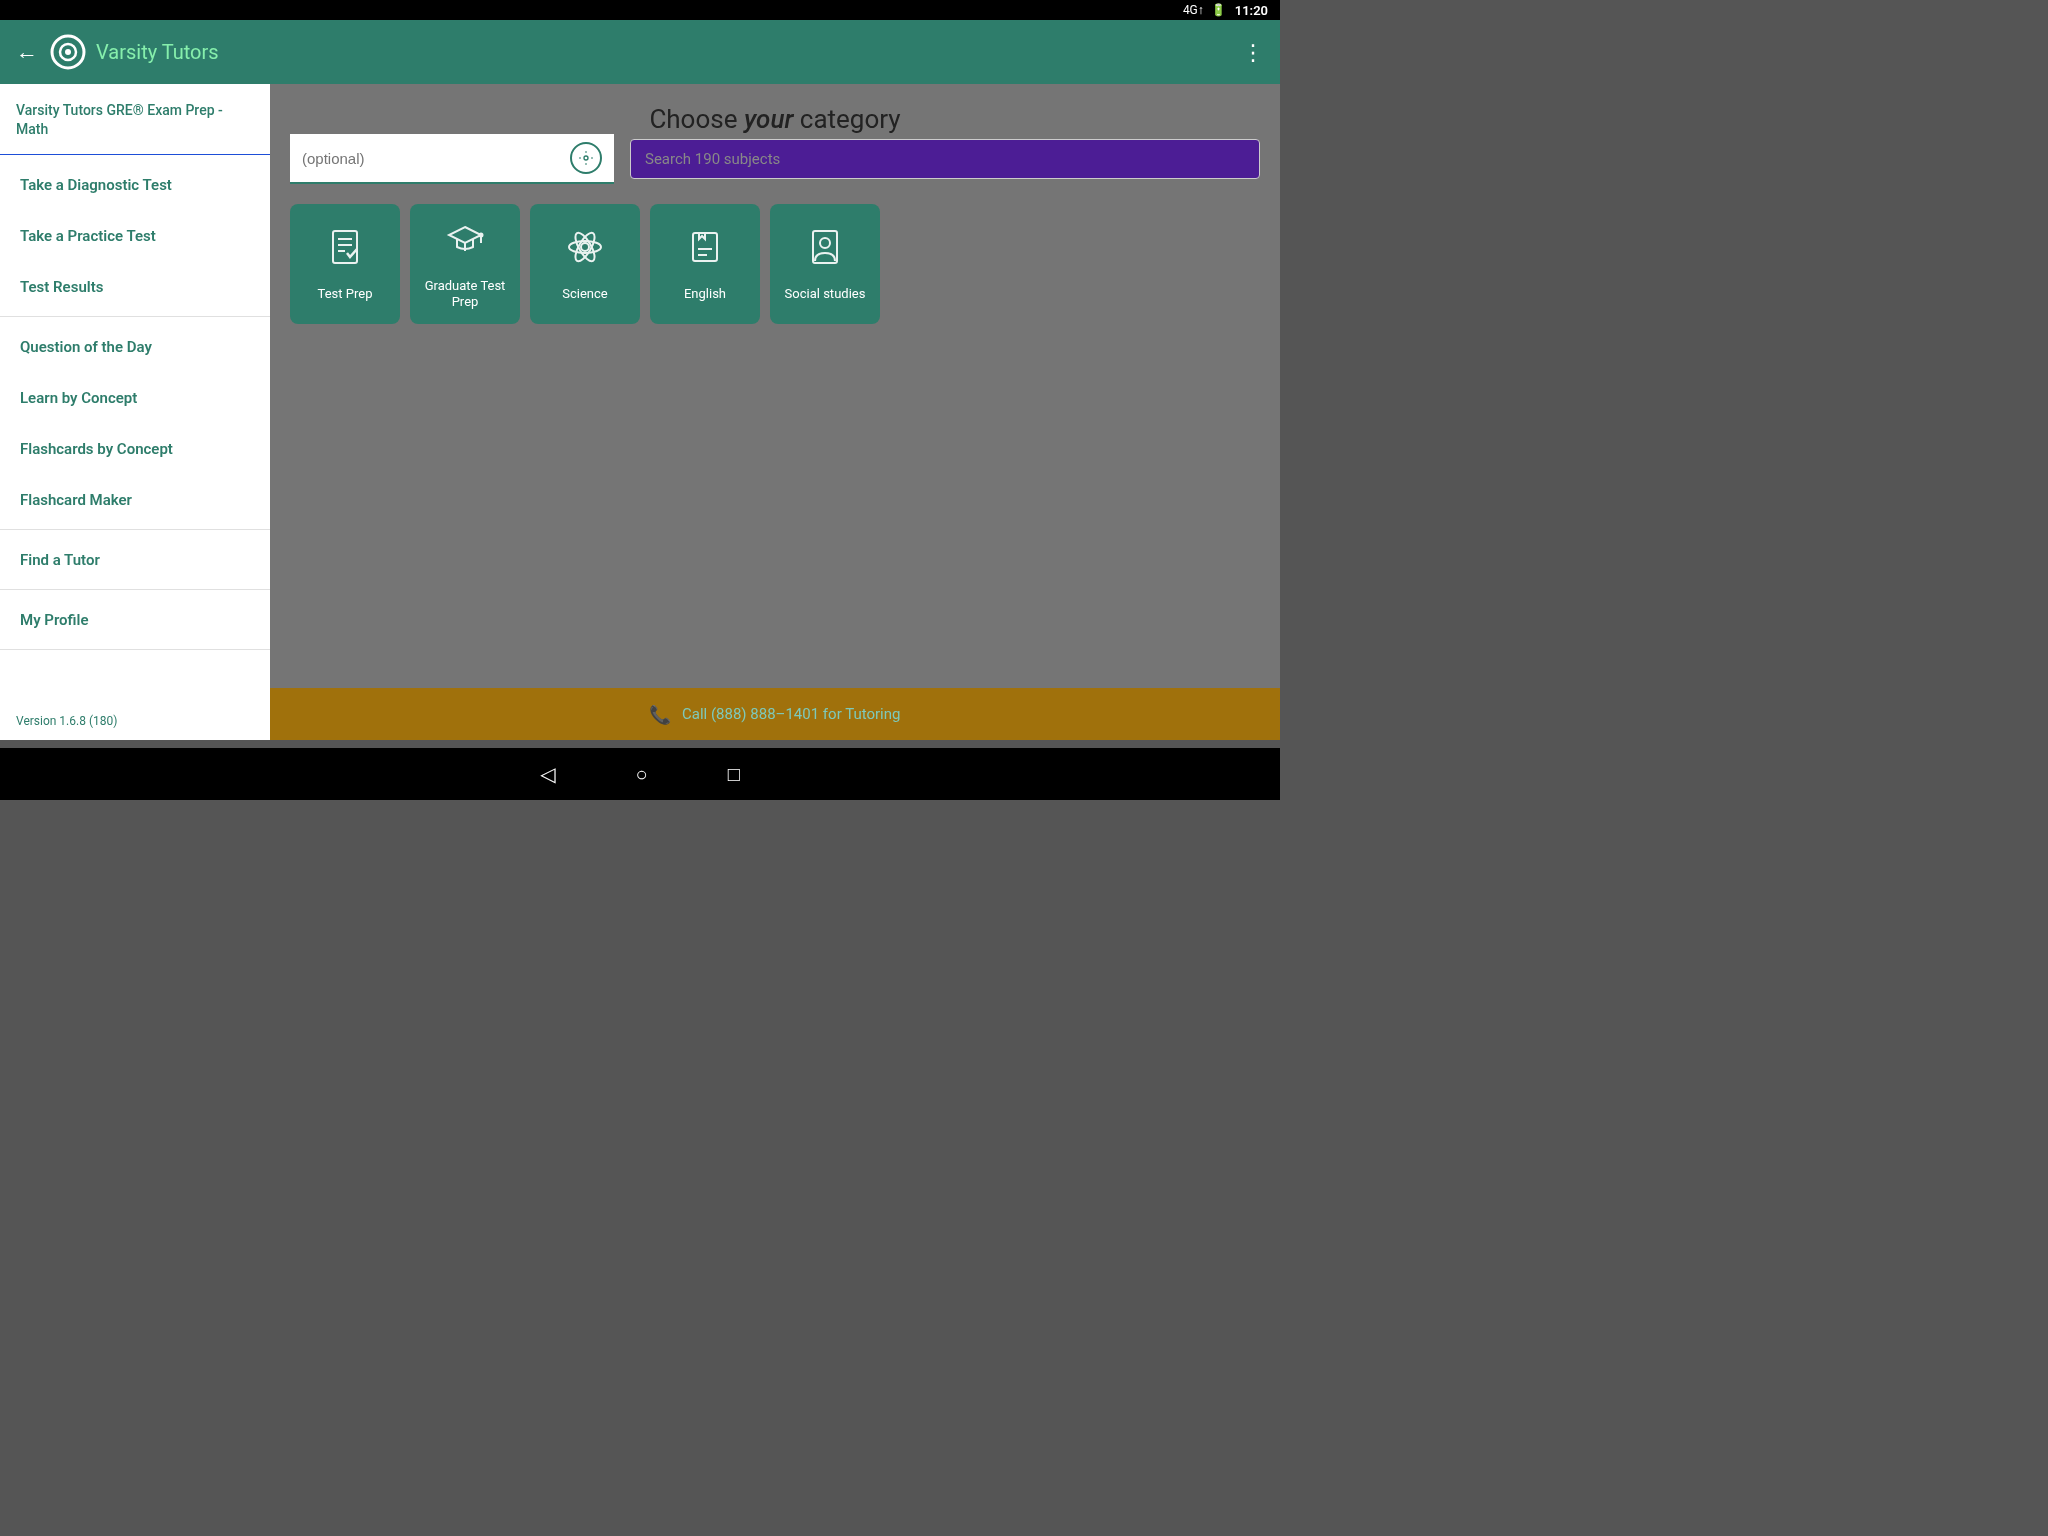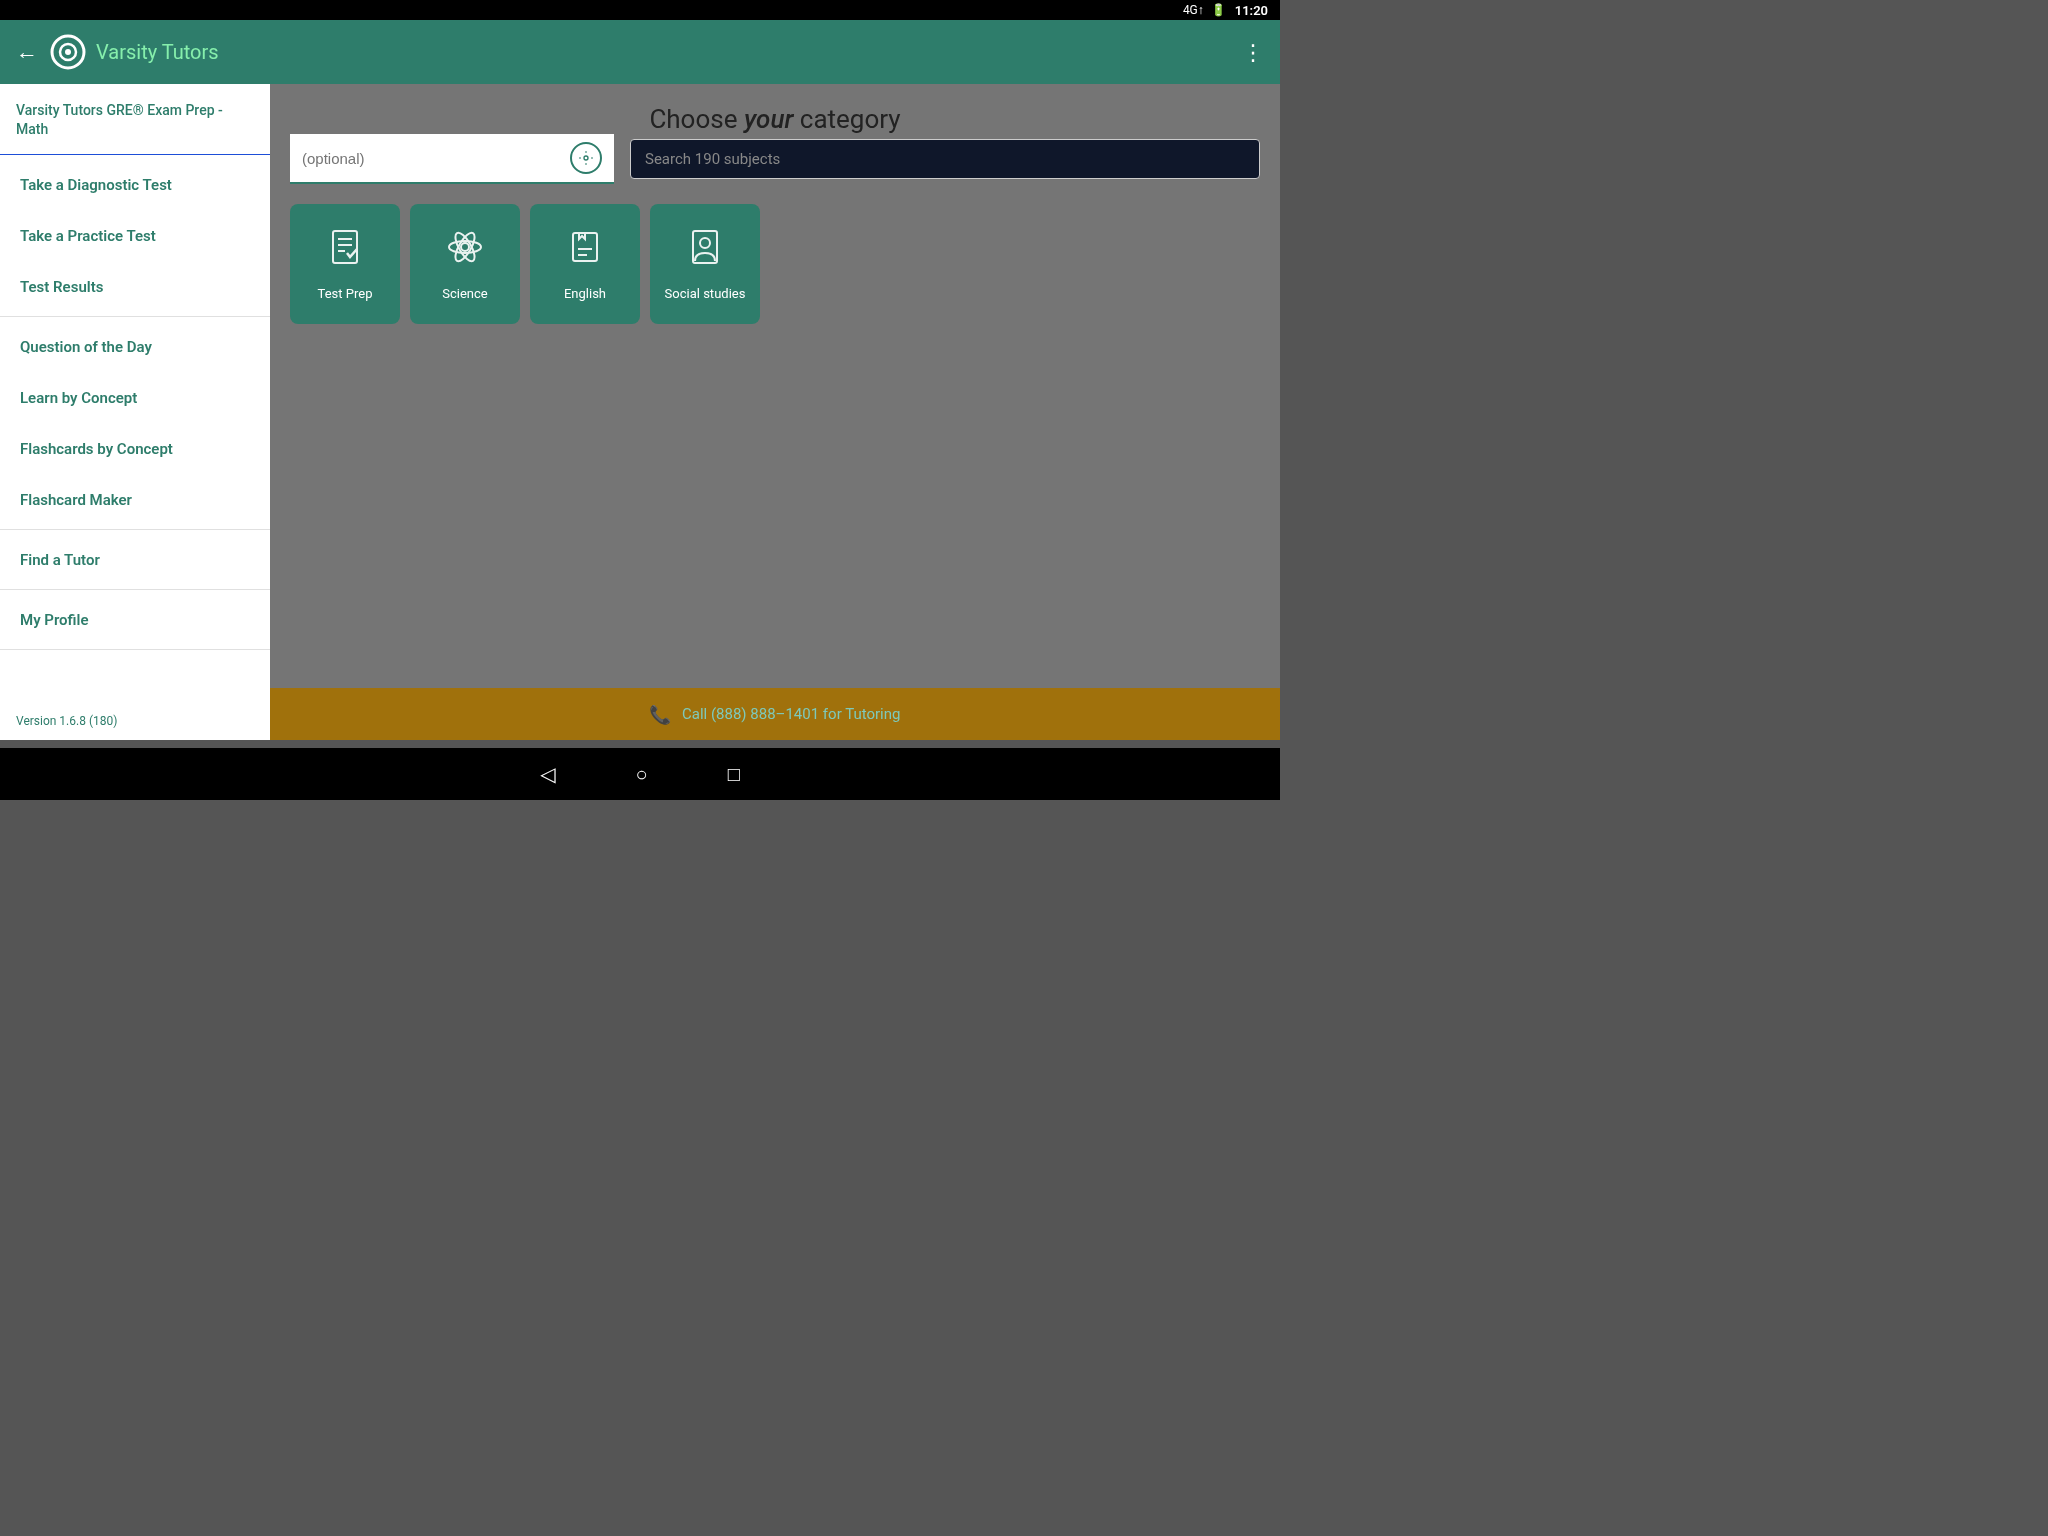--- a/index.html
+++ b/index.html
@@ -164,21 +164,21 @@
       border: 2px solid #2e7d6b;
       border-radius: 50%;
       display: flex;
       align-items: center;
       justify-content: center;
       color: #2e7d6b;
       font-size: 14px;
     }
     .search-box {
       flex: 2;
-      background: #0f172a;
+      background: #4c1d95;
       border: 1px solid #ccc;
       border-radius: 4px;
       padding: 10px 14px;
       font-size: 15px;
       color: #888;
       display: flex;
       align-items: center;
     }
 
     
@@ -354,20 +354,32 @@
             <rect x="8" y="4" width="24" height="32" rx="2"></rect>
             <line x1="13" y1="12" x2="27" y2="12"></line>
             <line x1="13" y1="18" x2="27" y2="18"></line>
             <line x1="13" y1="24" x2="20" y2="24"></line>
             <polyline points="22,26 25,30 32,22" stroke-width="2.5"></polyline>
           </svg>
         </span>
         <span class="category-label">Test Prep</span>
       </div>
 
+      <div class="category-card">
+        <span class="category-icon">
+          <svg width="40" height="40" viewBox="0 0 40 40" fill="none" stroke="white" stroke-width="2">
+            <polygon points="20,8 36,16 20,24 4,16"></polygon>
+            <path d="M20 24 v8"></path>
+            <path d="M12 20 v8 Q20 32 28 28 v-8"></path>
+            <circle cx="36" cy="16" r="1.5" fill="white"></circle>
+            <line x1="36" y1="16" x2="36" y2="24"></line>
+          </svg>
+        </span>
+        <span class="category-label">Graduate Test Prep</span>
+      </div>
 
       <div class="category-card">
         <span class="category-icon">
           <svg width="40" height="40" viewBox="0 0 40 40" fill="none" stroke="white" stroke-width="2">
             <circle cx="20" cy="20" r="4"></circle>
             <ellipse cx="20" cy="20" rx="16" ry="6" transform="rotate(0 20 20)"></ellipse>
             <ellipse cx="20" cy="20" rx="16" ry="6" transform="rotate(60 20 20)"></ellipse>
             <ellipse cx="20" cy="20" rx="16" ry="6" transform="rotate(120 20 20)"></ellipse>
           </svg>
         </span>

